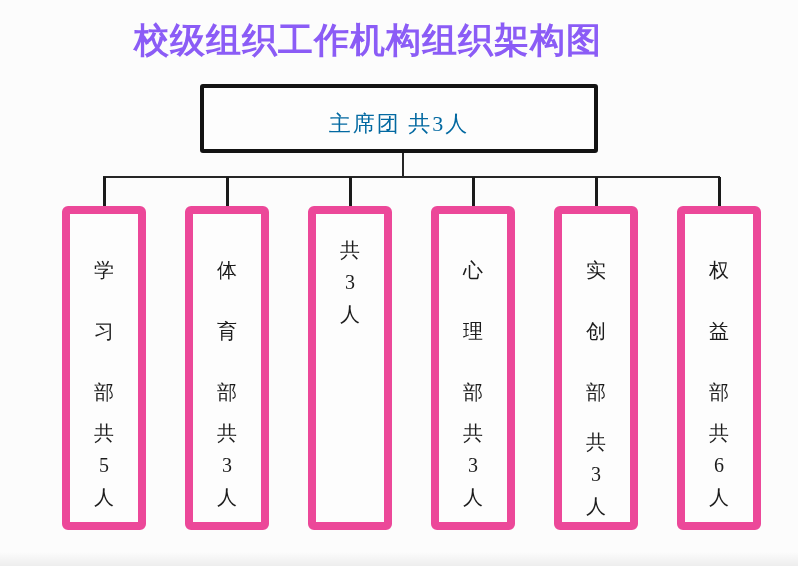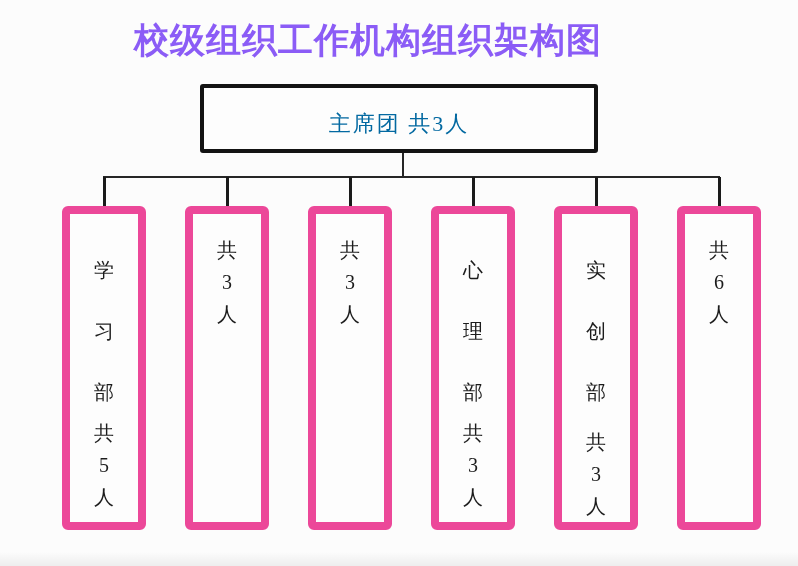--- a/index.html
+++ b/index.html
@@ -126,34 +126,36 @@
   <div class="line stub s4"></div>
   <div class="line stub s5"></div>
   <div class="line stub s6"></div>
 
   <div class="dept-box d1">
     <div class="v-name">学习部</div>
     <div class="v-count">共5人</div>
   </div>
 
   <div class="dept-box d2">
+    <div class="v-name">体育部</div>
     <div class="v-count">共3人</div>
   </div>
 
   <div class="dept-box d3">
     <div class="v-count">共3人</div>
   </div>
 
   <div class="dept-box d4">
     <div class="v-name">心理部</div>
     <div class="v-count">共3人</div>
   </div>
 
   <div class="dept-box d5">
     <div class="v-name">实创部</div>
     <div class="v-count">共3人</div>
   </div>
 
   <div class="dept-box d6">
+    <div class="v-name">权益部</div>
     <div class="v-count">共6人</div>
   </div>
 
 </div>
 
 </body></html>

